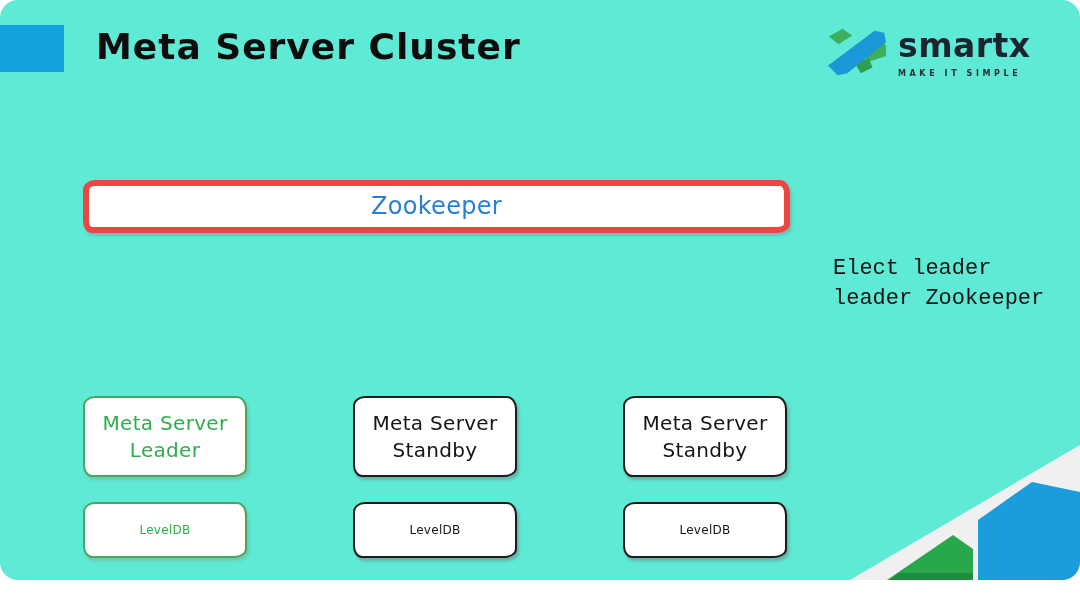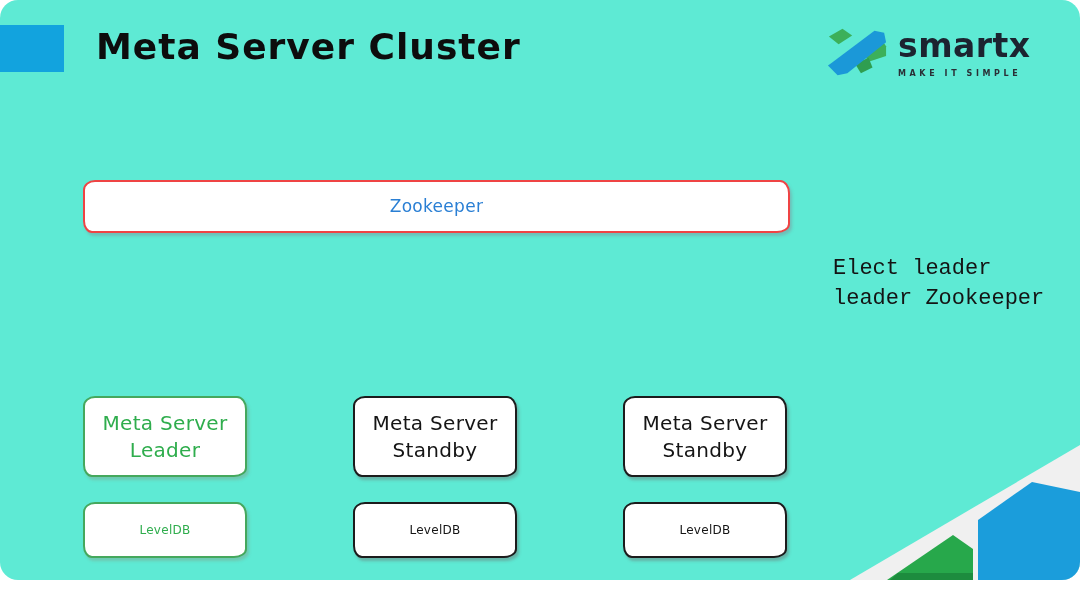--- a/index.html
+++ b/index.html
@@ -82,24 +82,24 @@
     line-height: 27px;
     color: #151515;
     letter-spacing: 0.3px;
   }
 
   .zookeeper-box {
     left: 83px;
     top: 180px;
     width: 707px;
     height: 53px;
-    border: 2px solid #ef4444;
+    border: 6px solid #ef4444;
     box-shadow: 2px 3px 3px rgba(130,140,150,0.45);
     color: #2a7fd4;
-    font-size: 17px;
+    font-size: 24px;
   }
 
   .meta-box { top: 372px; width: 164px; height: 81px; margin-top: 24px; }
   .db-box   { top: 502px; width: 164px; height: 56px; font-size: 12px; }
 
   .col-0 { left: 83px; }
   .col-1 { left: 353px; }
   .col-2 { left: 623px; }
 
   .green-box {

